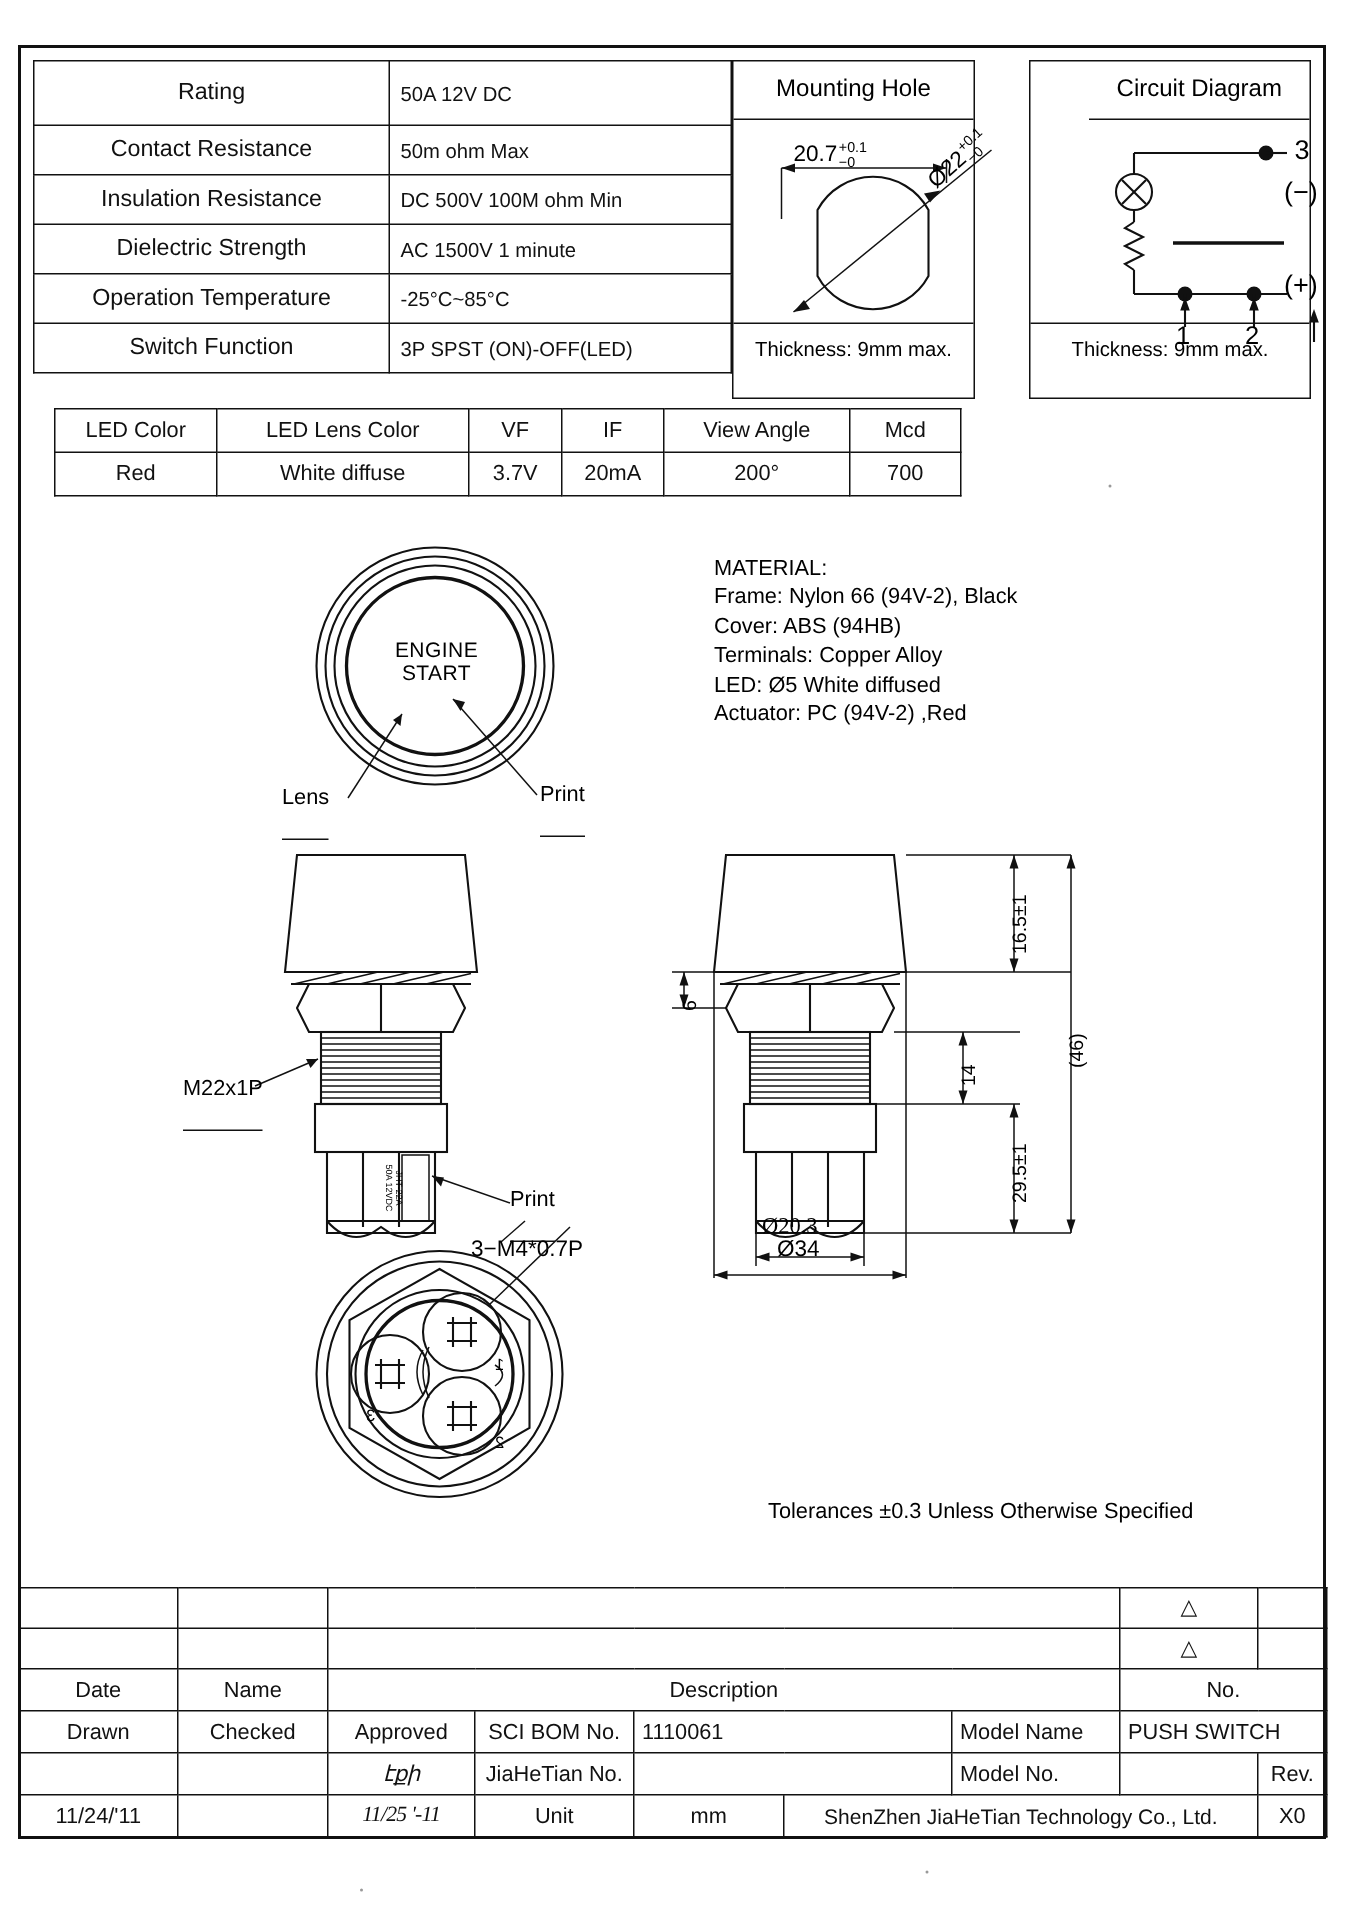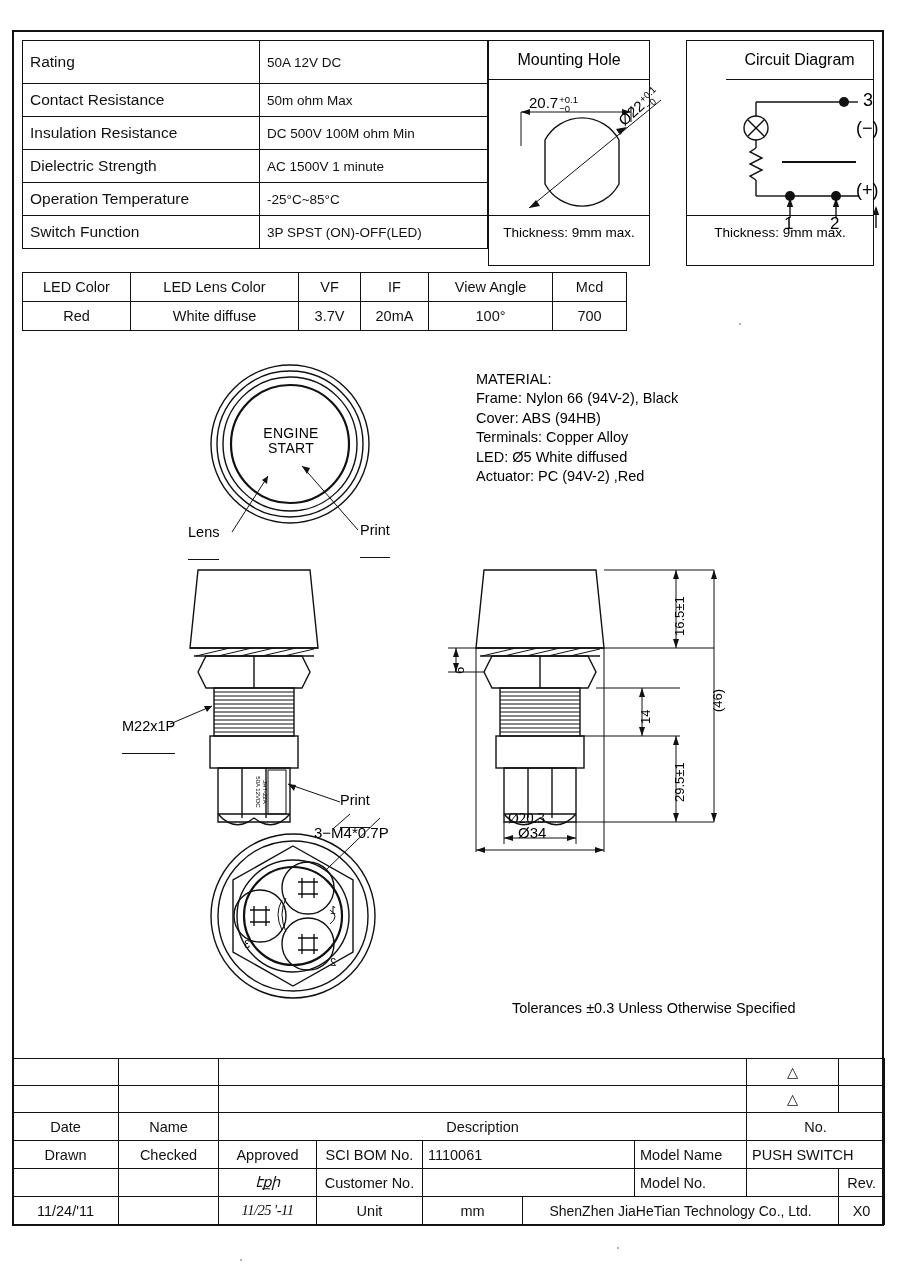--- a/index.html
+++ b/index.html
@@ -17,38 +17,38 @@
   .tbl{position:absolute;border-collapse:collapse;table-layout:fixed;}
   .tbl td{
     border:1px solid #111;padding:0 7px;vertical-align:middle;
     font-size:14.5px;color:#111;white-space:nowrap;overflow:hidden;
   }
   .c{text-align:center;}
   
   #spec-table{left:22px;top:40px;width:466px;}
   #spec-table td{height:32px;}
   #spec-table tr:first-child td{height:42px;}
-  #spec-table .lbl{width:222px;font-size:15.5px;}
+  #spec-table .lbl{width:222px;font-size:15.5px;text-align:center;}
   #spec-table .val{font-size:13.5px;}
   
   .panel{position:absolute;border:1px solid #111;box-sizing:border-box;}
   #mount-panel{left:488px;top:40px;width:162px;height:226px;}
   #circuit-panel{left:686px;top:40px;width:188px;height:226px;padding-left:39px;}
   .panel-head{
     height:38px;border-bottom:1px solid #111;display:flex;
     align-items:center;justify-content:center;font-size:16px;
   }
   .panel-foot{
     position:absolute;left:0;bottom:16px;width:100%;height:34px;
     border-top:1px solid #111;display:flex;align-items:center;
     justify-content:center;font-size:13.5px;box-sizing:border-box;
   }
   .panel-body{position:relative;height:154px;}
   
-  #led-table{left:22px;top:272px;width:604px;border-radius:13px;}
+  #led-table{left:36px;top:272px;width:604px;border-radius:13px;}
   #led-table td{height:28px;font-size:14.5px;}
   
   #material-block{
     position:absolute;left:476px;top:370px;width:330px;
     font-size:14.5px;line-height:19.4px;
   }
   
   .lead{position:absolute;font-size:14.5px;white-space:nowrap;}
   .lead.u{border-bottom:1px solid #111;padding-bottom:19px;}
   .dim{position:absolute;font-size:13px;white-space:nowrap;}
@@ -192,21 +192,21 @@
       <td class="c">VF</td>
       <td class="c">IF</td>
       <td class="c">View Angle</td>
       <td class="c">Mcd</td>
     </tr>
     <tr>
       <td class="c">Red</td>
       <td class="c">White diffuse</td>
       <td class="c">3.7V</td>
       <td class="c">20mA</td>
-      <td class="c">100°</td>
+      <td class="c">200°</td>
       <td class="c">700</td>
     </tr>
   </tbody>
     </table>
 
   <div id="material-block">
     <div>MATERIAL:</div>
     <div>Frame: Nylon 66 (94V-2), Black</div>
     <div>Cover: ABS (94HB)</div>
     <div>Terminals: Copper Alloy</div>
@@ -458,21 +458,21 @@
       <td class="c">SCI BOM No.</td>
       <td colspan="2">1110061</td>
       <td>Model Name</td>
       <td colspan="2">PUSH SWITCH</td>
     </tr>
 
     <tr class="r-tall">
       <td></td>
       <td></td>
       <td class="c sig">էքի</td>
-      <td class="c">Customer No.</td>
+      <td class="c">JiaHeTian No.</td>
       <td colspan="2"></td>
       <td>Model No.</td>
       <td></td>
       <td class="c">Rev.</td>
     </tr>
 
     <tr class="r-tall">
       <td class="c">11/24/'11</td>
       <td></td>
       <td class="c sig">11/25 '-11</td>

